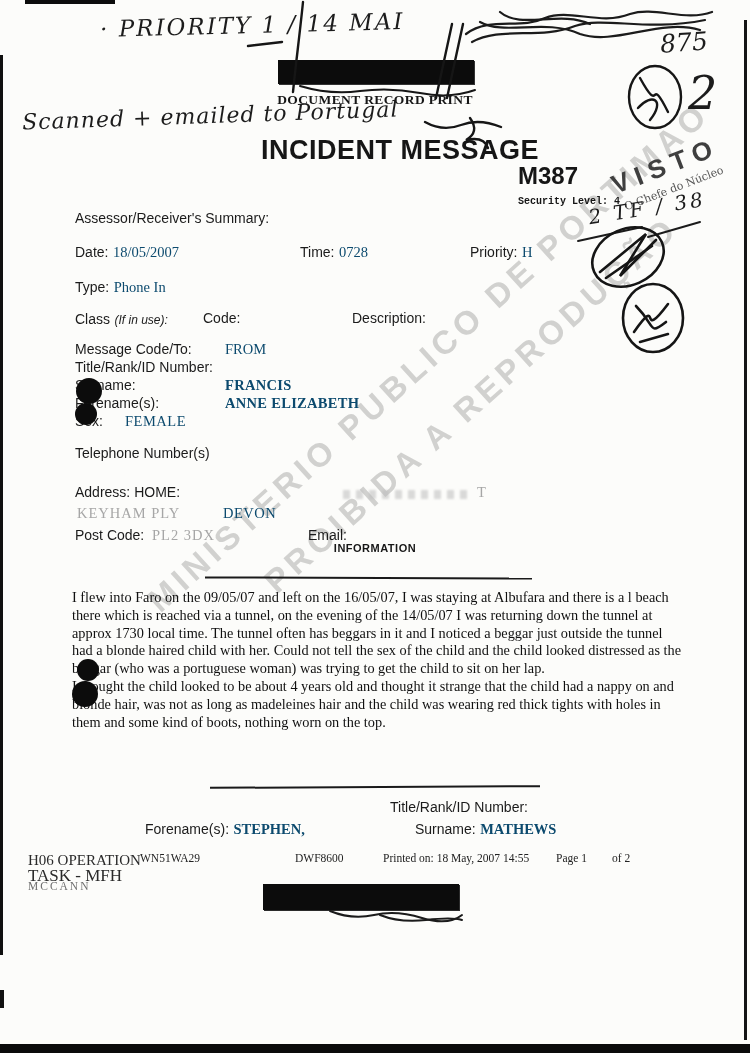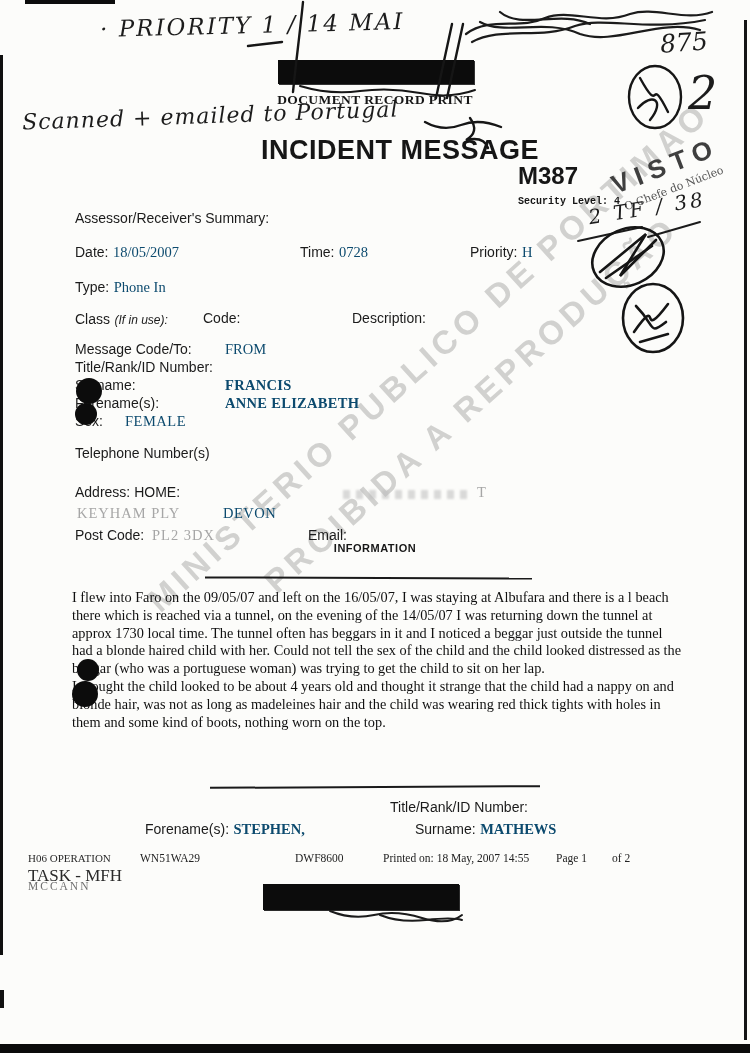--- a/index.html
+++ b/index.html
@@ -128,21 +128,21 @@
 
   <div class="abs" style="left:145px;top:820px;">
     <span class="label">Forename(s):</span>
     <span class="value bold">STEPHEN,</span>
   </div>
   <div class="abs" style="left:415px;top:820px;">
     <span class="label">Surname:</span>
     <span class="value bold">MATHEWS</span>
   </div>
 
-  <div class="abs serif" style="left:28px;top:852px;font-size:11px;color:#2a2a2a;">H06  OPERATION</div>
+  <div class="abs serif" style="left:28px;top:852px;font-size:15px;color:#2a2a2a;">H06  OPERATION</div>
   <div class="abs serif" style="left:28px;top:866px;font-size:17px;color:#2a2a2a;">TASK - MFH</div>
   <div class="abs serif" style="left:28px;top:880px;font-size:11.5px;color:#6f6f6f;letter-spacing:2px;">MCCANN</div>
   <div class="abs serif" style="left:140px;top:852px;font-size:11.5px;color:#222;">WN51WA29</div>
   <div class="abs serif" style="left:295px;top:852px;font-size:11.5px;color:#222;">DWF8600</div>
   <div class="abs serif" style="left:383px;top:852px;font-size:11.5px;color:#222;">Printed on: 18 May, 2007 14:55</div>
   <div class="abs serif" style="left:556px;top:852px;font-size:11.5px;color:#222;">Page 1</div>
   <div class="abs serif" style="left:612px;top:852px;font-size:11.5px;color:#222;">of  2</div>
 
   <div class="abs redaction" style="left:263px;top:884px;width:196px;height:26px;box-shadow:1px 1px 0 #2b2b2b;"></div>
 

